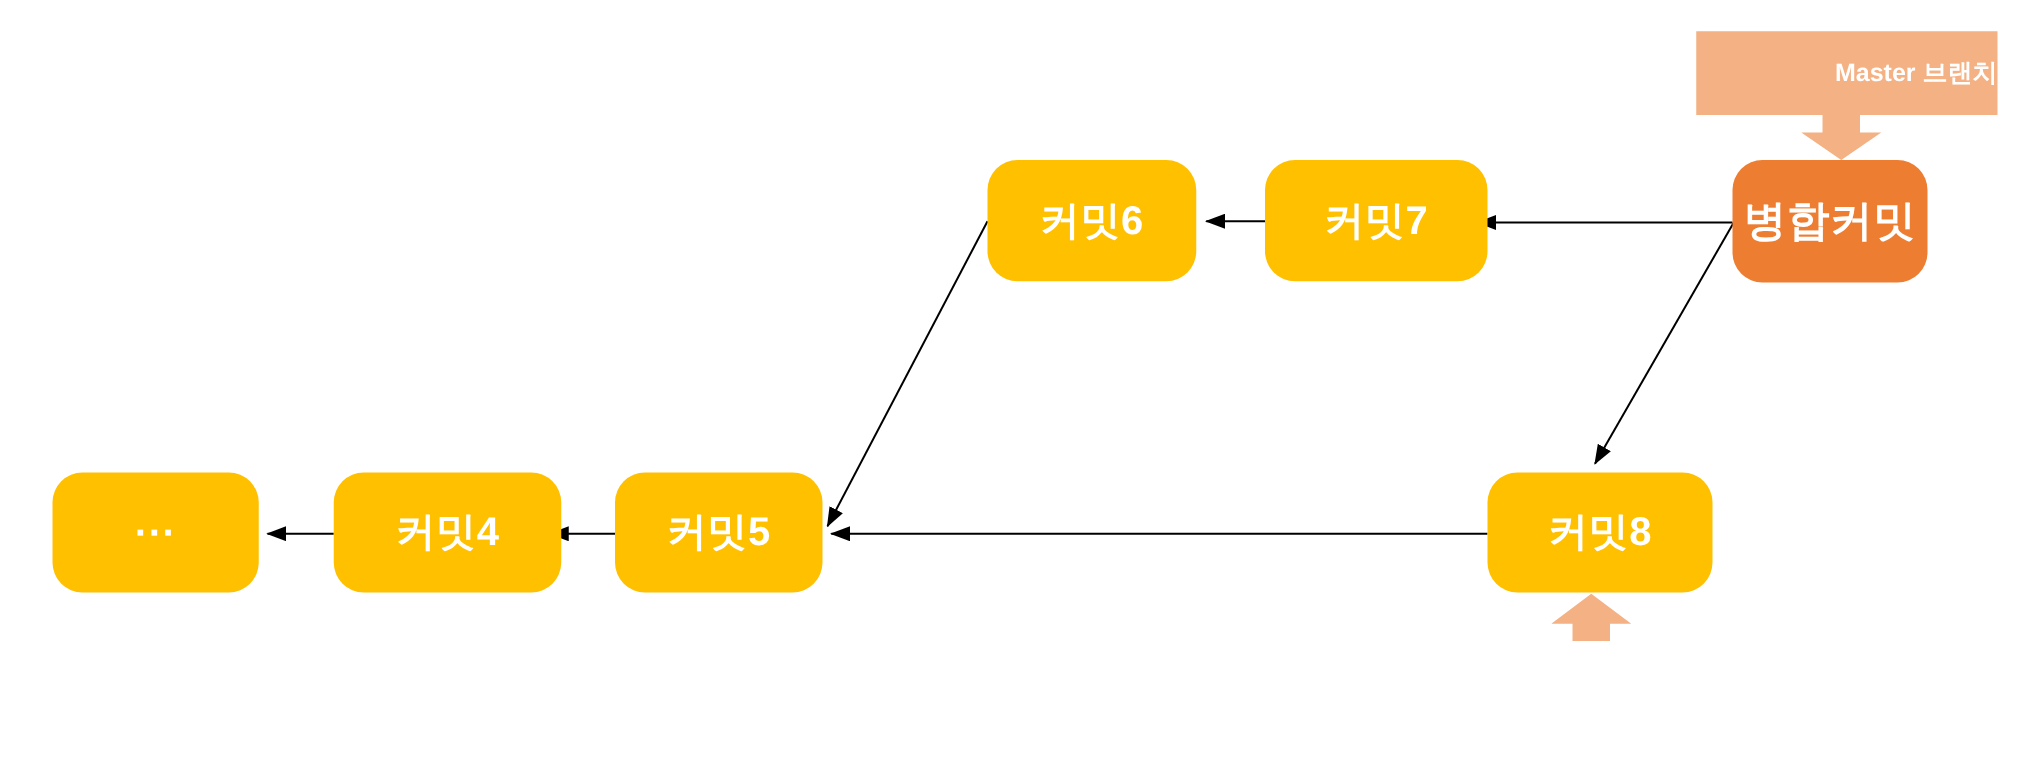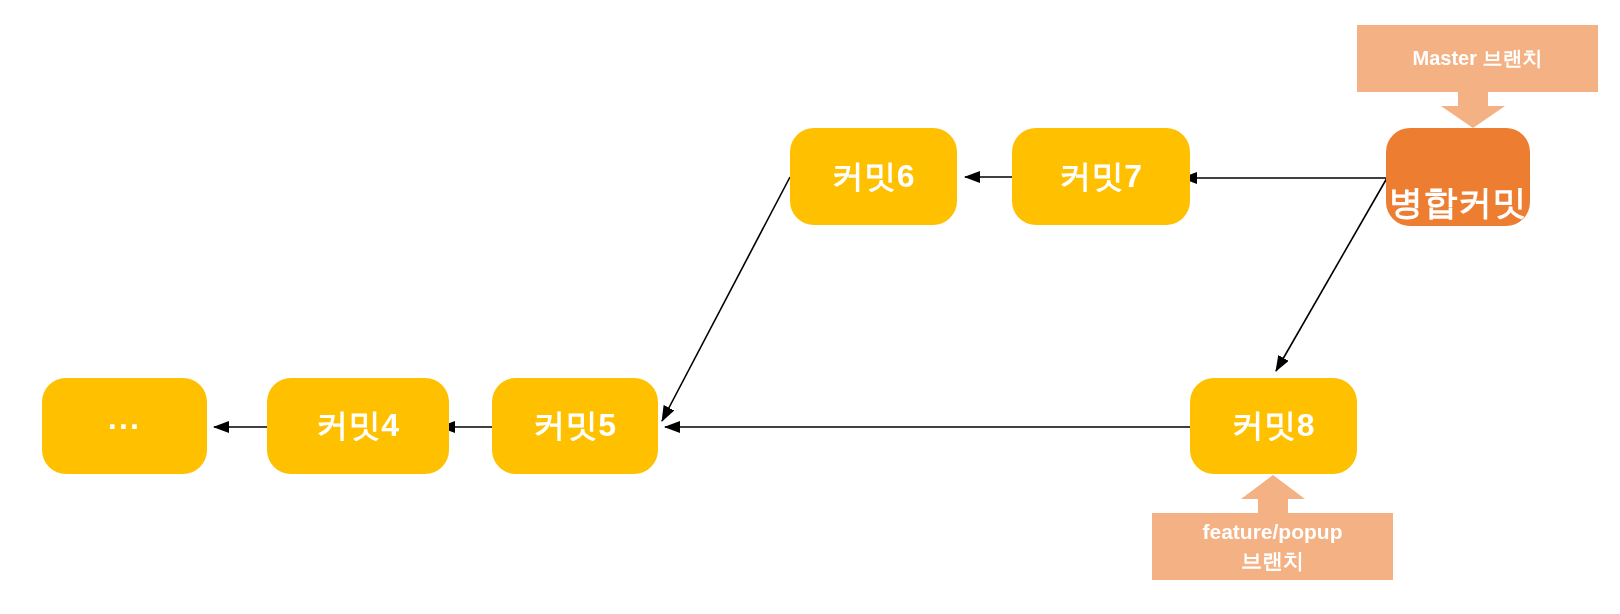--- a/index.html
+++ b/index.html
@@ -36,21 +36,21 @@
   }
   .branch-label{
     position:absolute;
     display:flex;flex-direction:column;align-items:center;justify-content:center;
     background:var(--branch_fill);
     color:var(--text_color);
     font-weight:bold;
     box-sizing:border-box;
     text-align:center;
   }
-  .branch-label.master{font-size:20px;}
+  .branch-label.master{font-size:20px;align-items:flex-end;}
   .branch-label.feature{font-size:21px;line-height:1.35;}
   .block-arrow{
     position:absolute;
     background:var(--branch_fill);
   }
   .block-arrow.down{
     clip-path:polygon(17px 0px,47px 0px,47px 14px,64px 14px,32px 36px,0px 14px,17px 14px);
   }
   .block-arrow.up{
     clip-path:polygon(32px 0px,64px 24px,47px 24px,47px 38px,17px 38px,17px 24px,0px 24px);
@@ -78,38 +78,34 @@
 
   <div class="node" style="left:42px;top:378px;width:165px;height:96px;">
     <span>···</span>
   </div>
   <div class="node" style="left:267px;top:378px;width:182px;height:96px;">
     <span>커밋4</span>
   </div>
   <div class="node" style="left:492px;top:378px;width:166px;height:96px;text-align:center;">
     <span>커밋5</span>
   </div>
-  <div class="node" style="left:1190px;top:378px;width:167px;height:96px;">
+  <div class="node" style="left:1190px;top:378px;width:180px;height:96px;">
     <span>커밋8</span>
   </div>
 
   <div class="node" style="left:790px;top:128px;width:167px;height:97px;">
     <span>커밋6</span>
   </div>
   <div class="node" style="left:1012px;top:128px;width:178px;height:97px;">
     <span>커밋7</span>
   </div>
-  <div class="node merge" style="left:1386px;top:128px;width:144px;height:98px;align-items:flex-end;">
+  <div class="node merge" style="left:1386px;top:128px;width:156px;height:98px;">
     <span>병합커밋</span>
   </div>
 
   <div class="branch-label master" style="left:1357px;top:25px;width:241px;height:67px;">
     <span>Master 브랜치</span>
   </div>
   <div class="block-arrow down" style="left:1441px;top:92px;width:64px;height:36px;"></div>
 
   <div class="block-arrow up" style="left:1241px;top:475px;width:64px;height:38px;"></div>
-  <div class="branch-label feature" style="left:1152px;top:513px;width:241px;height:67px;">
-    <span>feature/popup</span>
-    <span>브랜치</span>
-  </div>
 
 </div>
 
 </body></html>

